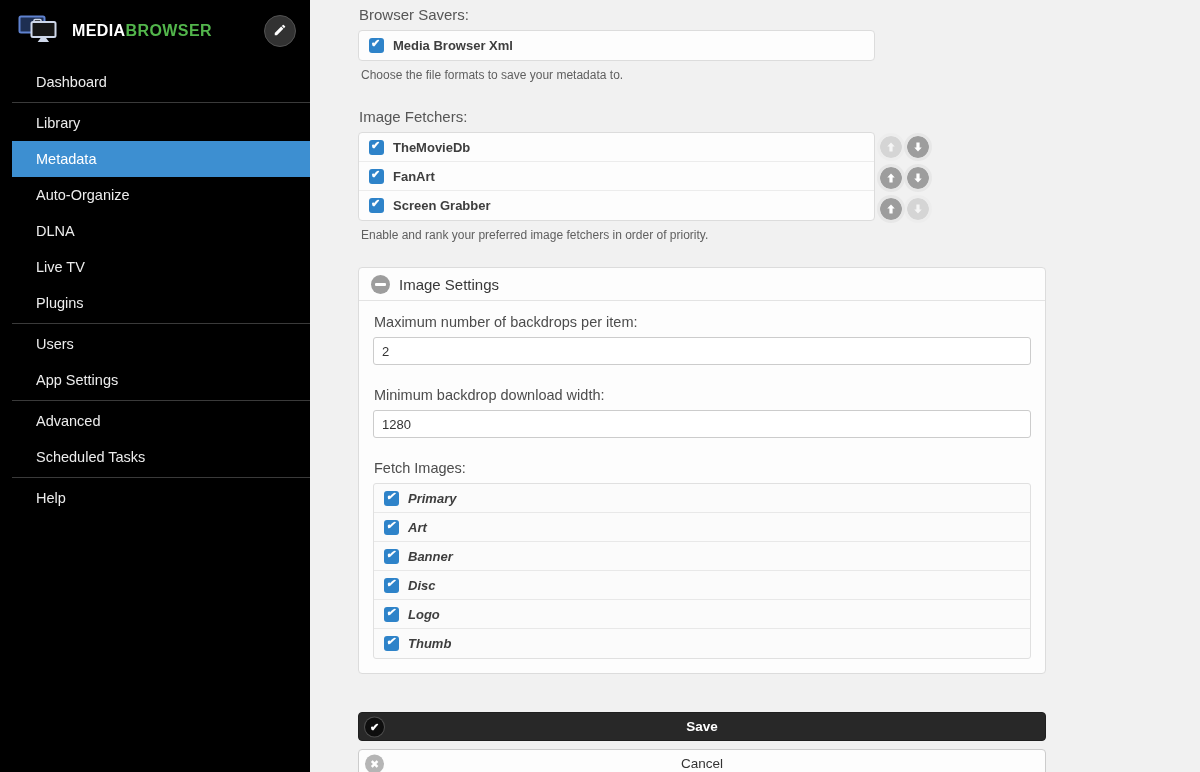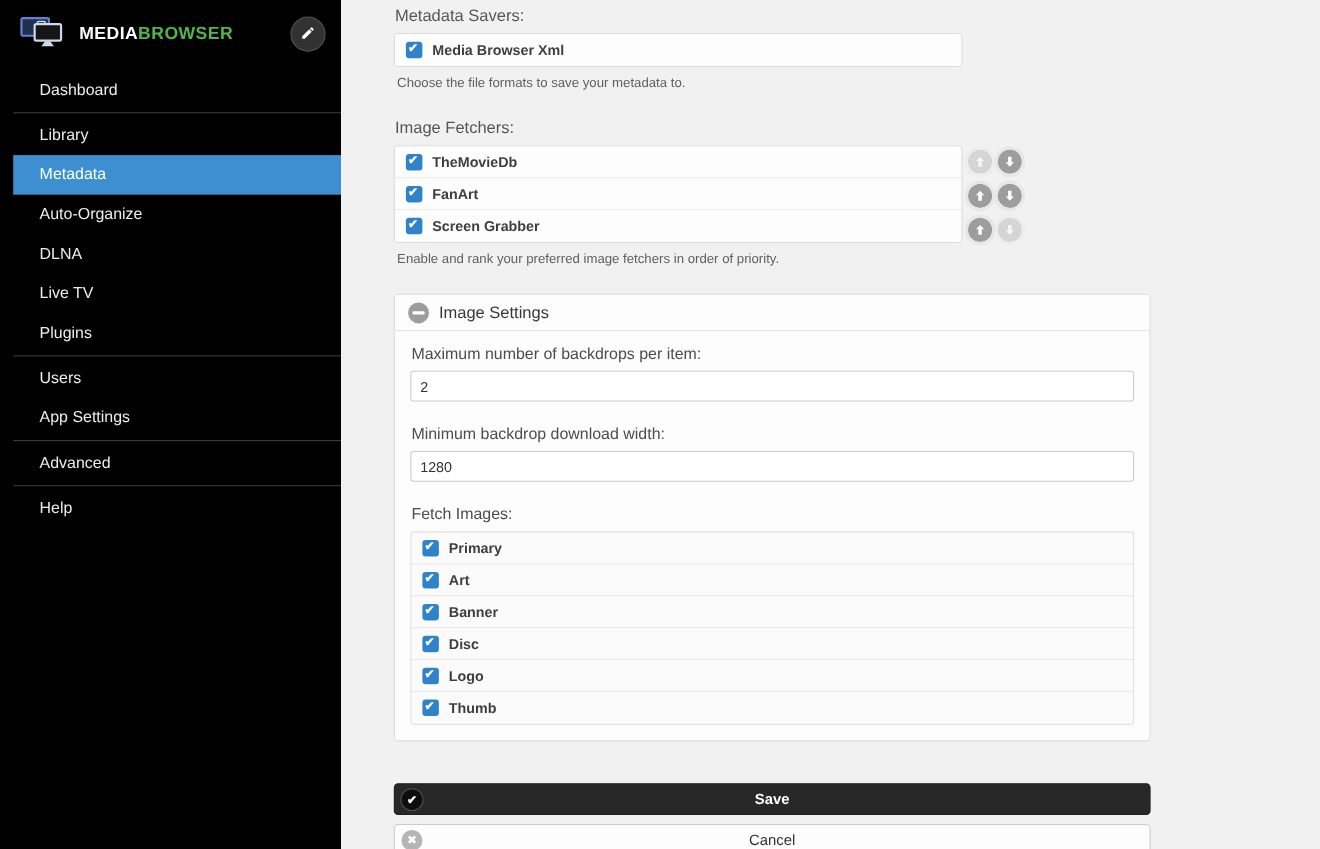--- a/index.html
+++ b/index.html
@@ -82,21 +82,21 @@
   .panel-title { font-size:15px; font-weight:normal; color:#383838; }
   .panel-body { padding:0 14px 14px; }
   .field-label { font-size:14.5px; color:#4c4c4c; margin:22px 0 7px 1px; }
   .field-label.first { margin-top:13px; }
   .text-input {
     width:100%; height:28px; border:1px solid #cccccc; border-radius:3px;
     padding:0 8px; font-size:13px; color:#333; background:#fff;
     font-family:inherit;
   }
   .fetch-list { width:100%; background:#fbfbfb; border:1px solid #e0e0e0; border-radius:3px; }
-  .fetch-list .cb-row { height:29px; border-bottom:1px solid #e8e8e8; }
+  .fetch-list .cb-row { height:29px; border-bottom:1px solid #e8e8e8;font-style:italic; }
   .fetch-list .cb-row:last-child { border-bottom:none; }
 
   
   .btn-col { width:688px; margin-top:38px; }
   .btn {
     position:relative; width:100%; height:29px; border-radius:4px;
     display:flex; align-items:center; justify-content:center;
     font-size:13.5px; cursor:pointer; font-family:inherit;
   }
   .btn-save {
@@ -146,30 +146,31 @@
         <div class="nav-item">DLNA</div>
         <div class="nav-item">Live TV</div>
         <div class="nav-item">Plugins</div>
       </div>
       <div class="nav-group">
         <div class="nav-item">Users</div>
         <div class="nav-item">App Settings</div>
       </div>
       <div class="nav-group">
         <div class="nav-item">Advanced</div>
+        <div class="nav-item">Scheduled Tasks</div>
       </div>
       <div class="nav-group">
         <div class="nav-item">Help</div>
       </div>
     </div>
 </div>
 
 <div class="main">
 
-  <div class="section-label">Metadata Savers:</div>
+  <div class="section-label">Browser Savers:</div>
   <div class="list-box" id="savers-box">
       <div class="cb-row">
         <span class="cb"></span>
         <span class="cb-label">Media Browser Xml</span>
       </div>
     </div>
   <div class="help-text">Choose the file formats to save your metadata to.</div>
 
   <div class="section-label mt-lg">Image Fetchers:</div>
   <div class="fetchers-wrap">

